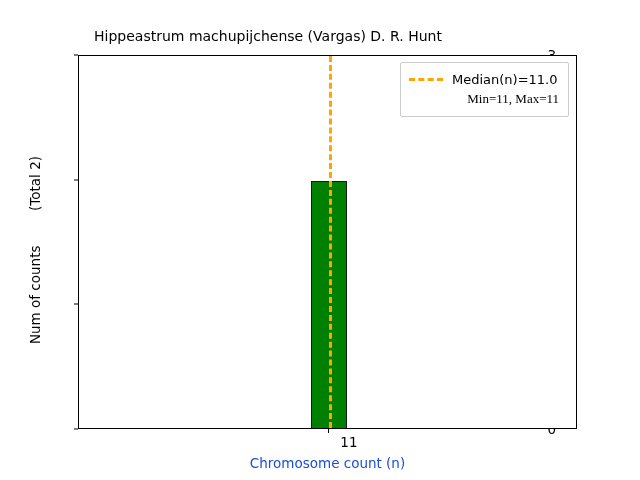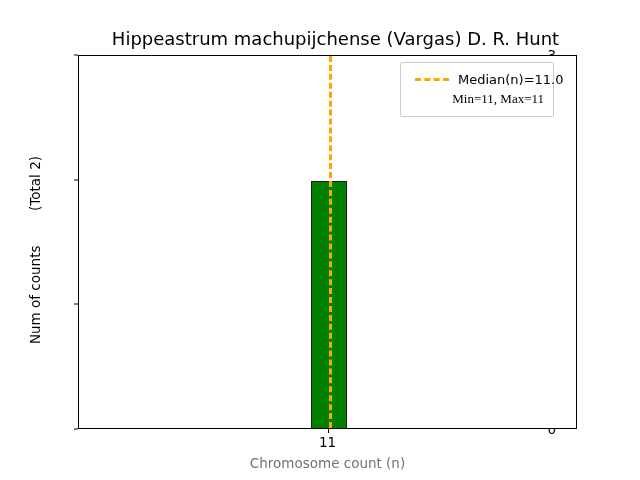--- a/index.html
+++ b/index.html
@@ -16,25 +16,25 @@
   #figure {
     position: relative;
     width: 640px;
     height: 480px;
     background: #ffffff;
   }
 
   
   #chart-title {
     position: absolute;
-    left: 86px;
+    left: 94px;
     top: 28px;
     width: 499px;
-    text-align: center;
-    font-size: 18px;
+    text-align: left;
+    font-size: 14px;
     color: #000000;
     white-space: nowrap;
   }
 
   
   #plot-area {
     position: absolute;
     left: 78px;
     top: 55px;
     width: 499px;
@@ -114,35 +114,35 @@
     width: 0;
     border-left: 1.1px solid #000000;
   }
   #xlabel {
     position: absolute;
     left: 78px;
     top: 455px;
     width: 499px;
     text-align: center;
     font-size: 13.5px;
-    color: #737373;
+    color: #1d4ed8;
     white-space: nowrap;
   }
 
   
   #legend {
     position: absolute;
     left: 400px;
     top: 62px;
-    width: 154px;
+    width: 169px;
     box-sizing: border-box;
     border: 1px solid #cccccc;
     border-radius: 2px;
     background: #ffffff;
-    padding: 7px 9px 8px 14px;
+    padding: 7px 9px 8px 8px;
   }
   .legend-row {
     display: flex;
     align-items: center;
     height: 19px;
   }
   .legend-sample {
     width: 34px;
     height: 0;
     border-top: 3.2px dashed #FFA500;
@@ -177,21 +177,21 @@
       <div class="ytick-mark" style="top: 429px;"></div>
       <div class="ytick-label" style="top: 304.333px;">1</div>
       <div class="ytick-mark" style="top: 304.333px;"></div>
       <div class="ytick-label" style="top: 179.667px;">2</div>
       <div class="ytick-mark" style="top: 179.667px;"></div>
       <div class="ytick-label" style="top: 55px;">3</div>
       <div class="ytick-mark" style="top: 55px;"></div>
     </div>
 
   <div id="xtick-container">
-      <div class="xtick-label" style="left: 327.5px;">11</div>
+      <div class="xtick-label" style="left: 327.5px; text-align: right;">11</div>
       <div class="xtick-mark" style="left: 327.5px;"></div>
     </div>
 
   <div id="xlabel">Chromosome count (n)</div>
 
   <div id="plot-area">
     <div id="plot-inner">
       <div id="bars-container">
           <div class="bar" style="left: 231.5px; width: 36px; top: 124.667px; height: 249.333px; background: rgb(0, 128, 0); border-color: rgb(26, 26, 26);"></div>
         </div>

